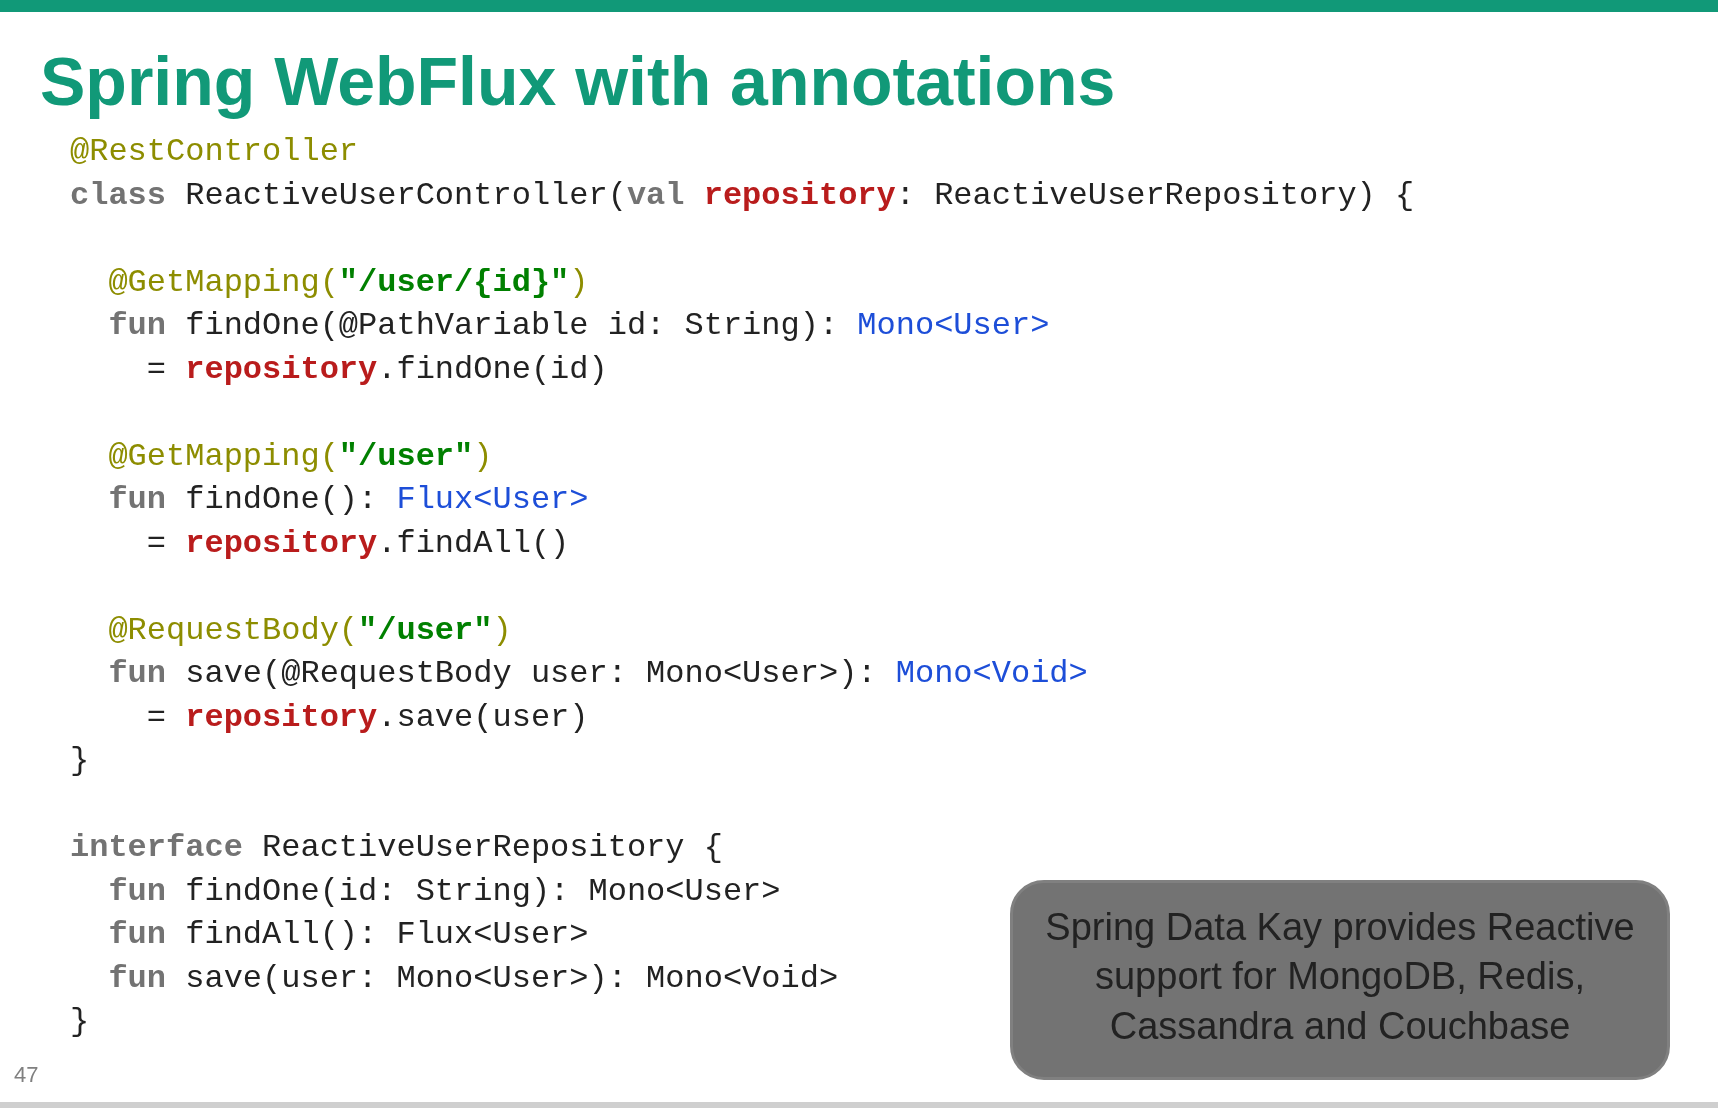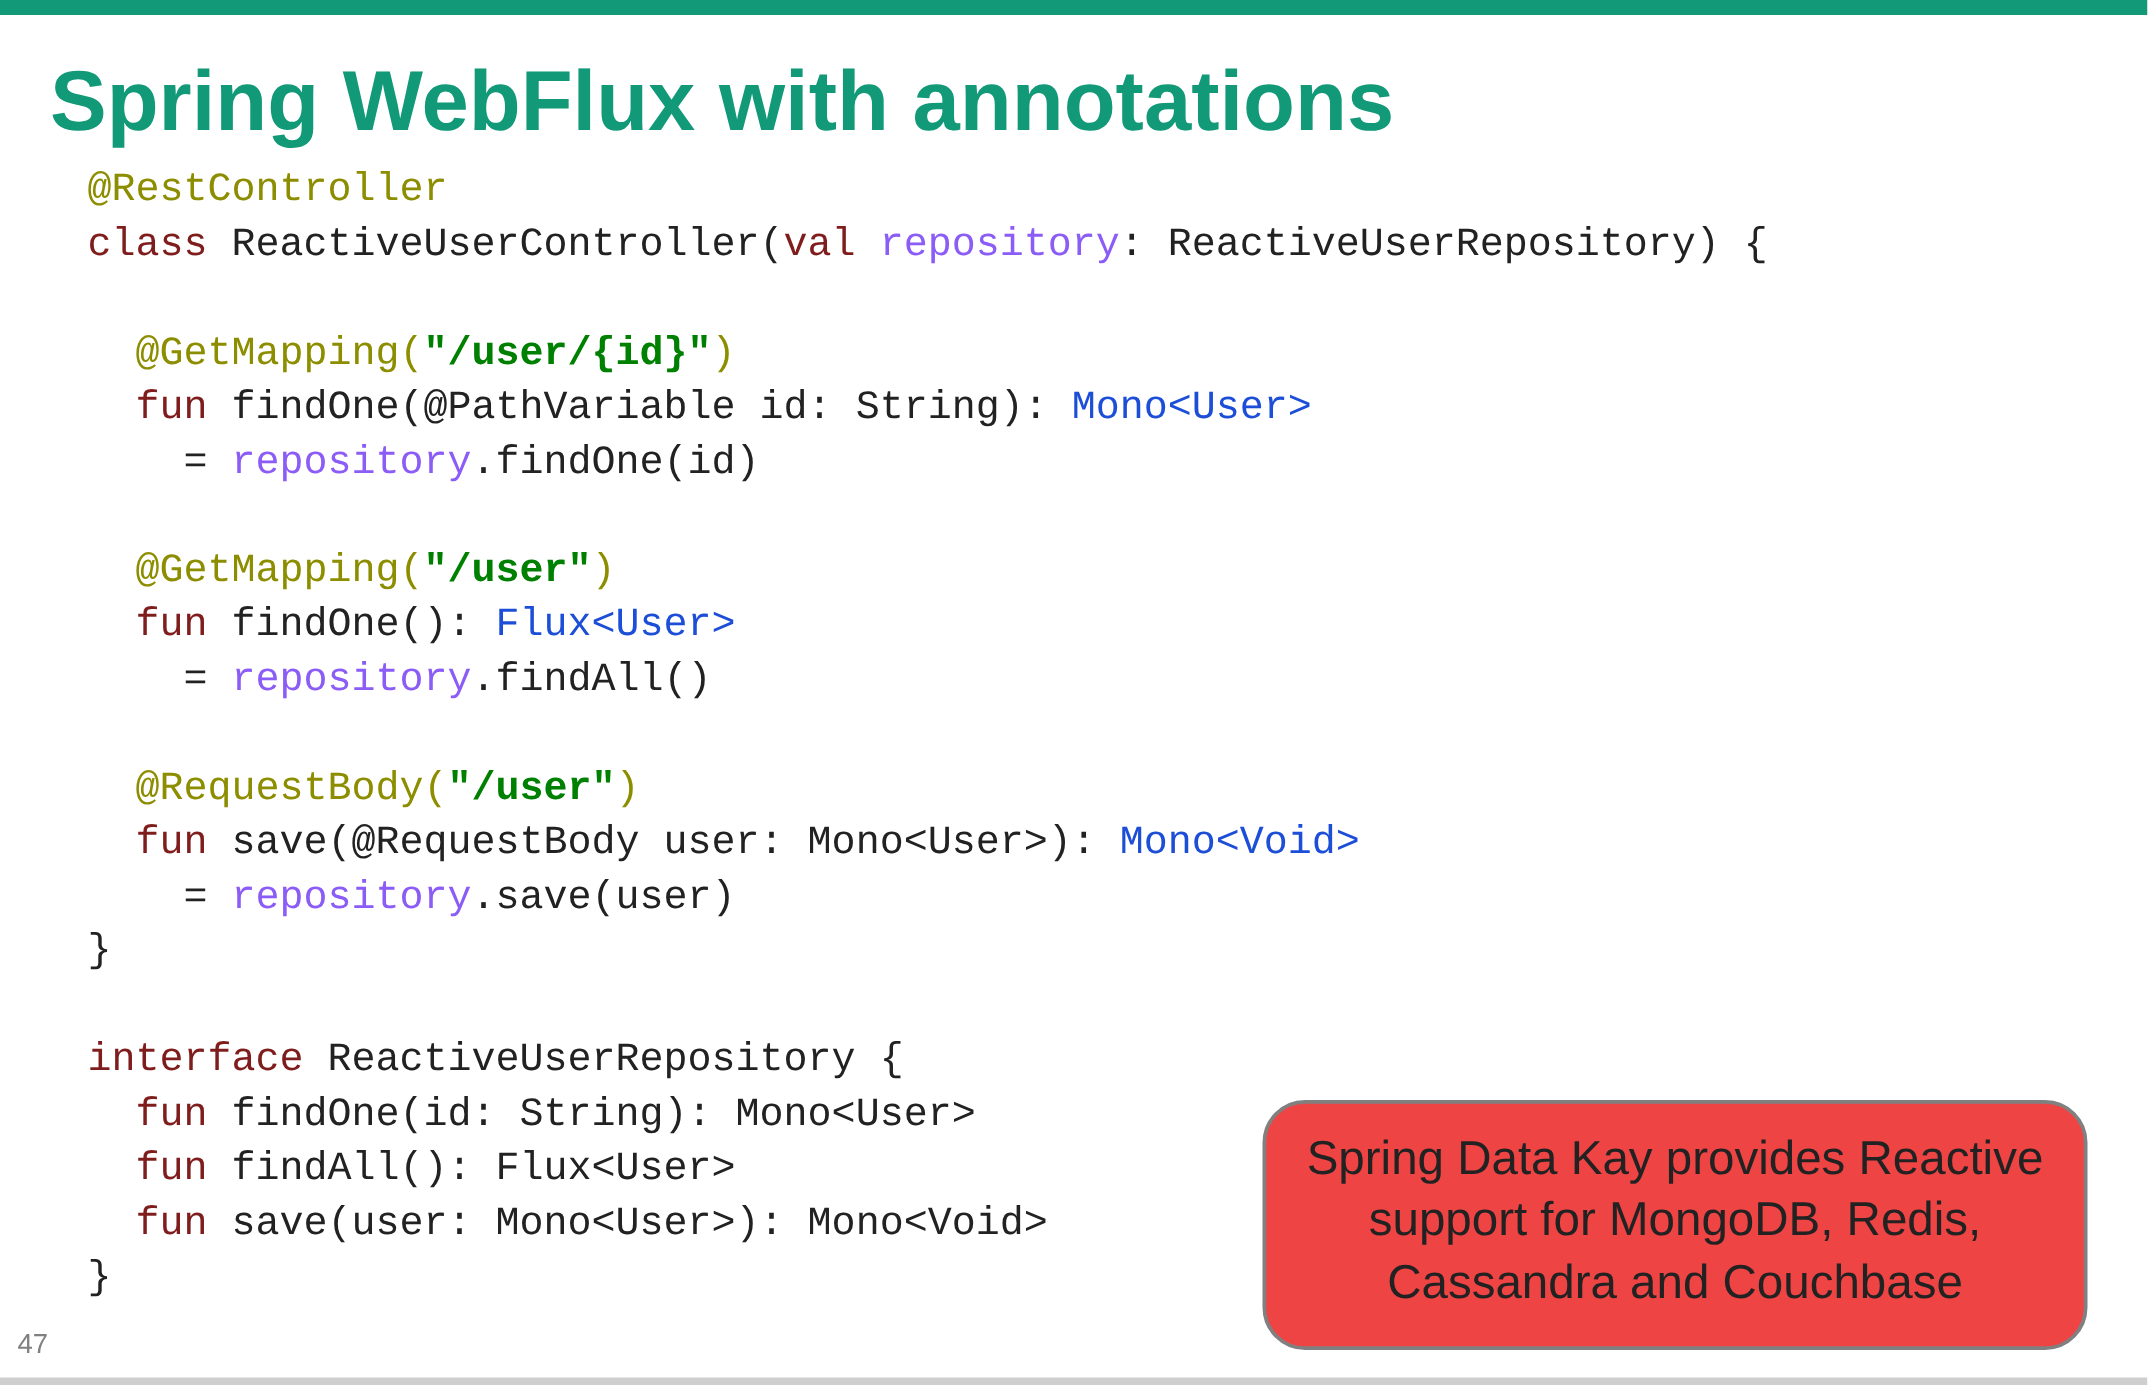--- a/index.html
+++ b/index.html
@@ -22,30 +22,30 @@
   }
   .code {
     font-family: "Consolas", "Menlo", "Courier New", monospace;
     font-size: 32px;
     line-height: 1.36;
     white-space: pre;
     color: #222;
     margin-left: 70px;
   }
   .t-ann  { color: #8d8d00; }   
-  .t-kw   { color: #7f1d1d; font-weight: normal; } 
-  .t-prop { color: #8b5cf6; font-weight: normal; } 
+  .t-kw   { color: #737373; font-weight: bold; } 
+  .t-prop { color: #b91c1c; font-weight: bold; } 
   .t-str  { color: #008000; font-weight: bold; } 
   .t-grey { color: #1d4ed8; }   
 
   .note-box {
     position: absolute;
     right: 48px; bottom: 28px;
     width: 660px;
-    background: #ef4444;
+    background: #737373;
     border: 3px solid #808080;
     border-radius: 34px;
     padding: 20px 32px 26px 32px;
     font-size: 38px;
     color: #222;
     text-align: center;
     line-height: 1.3;
     box-sizing: border-box;
   }
   .slide-num {

